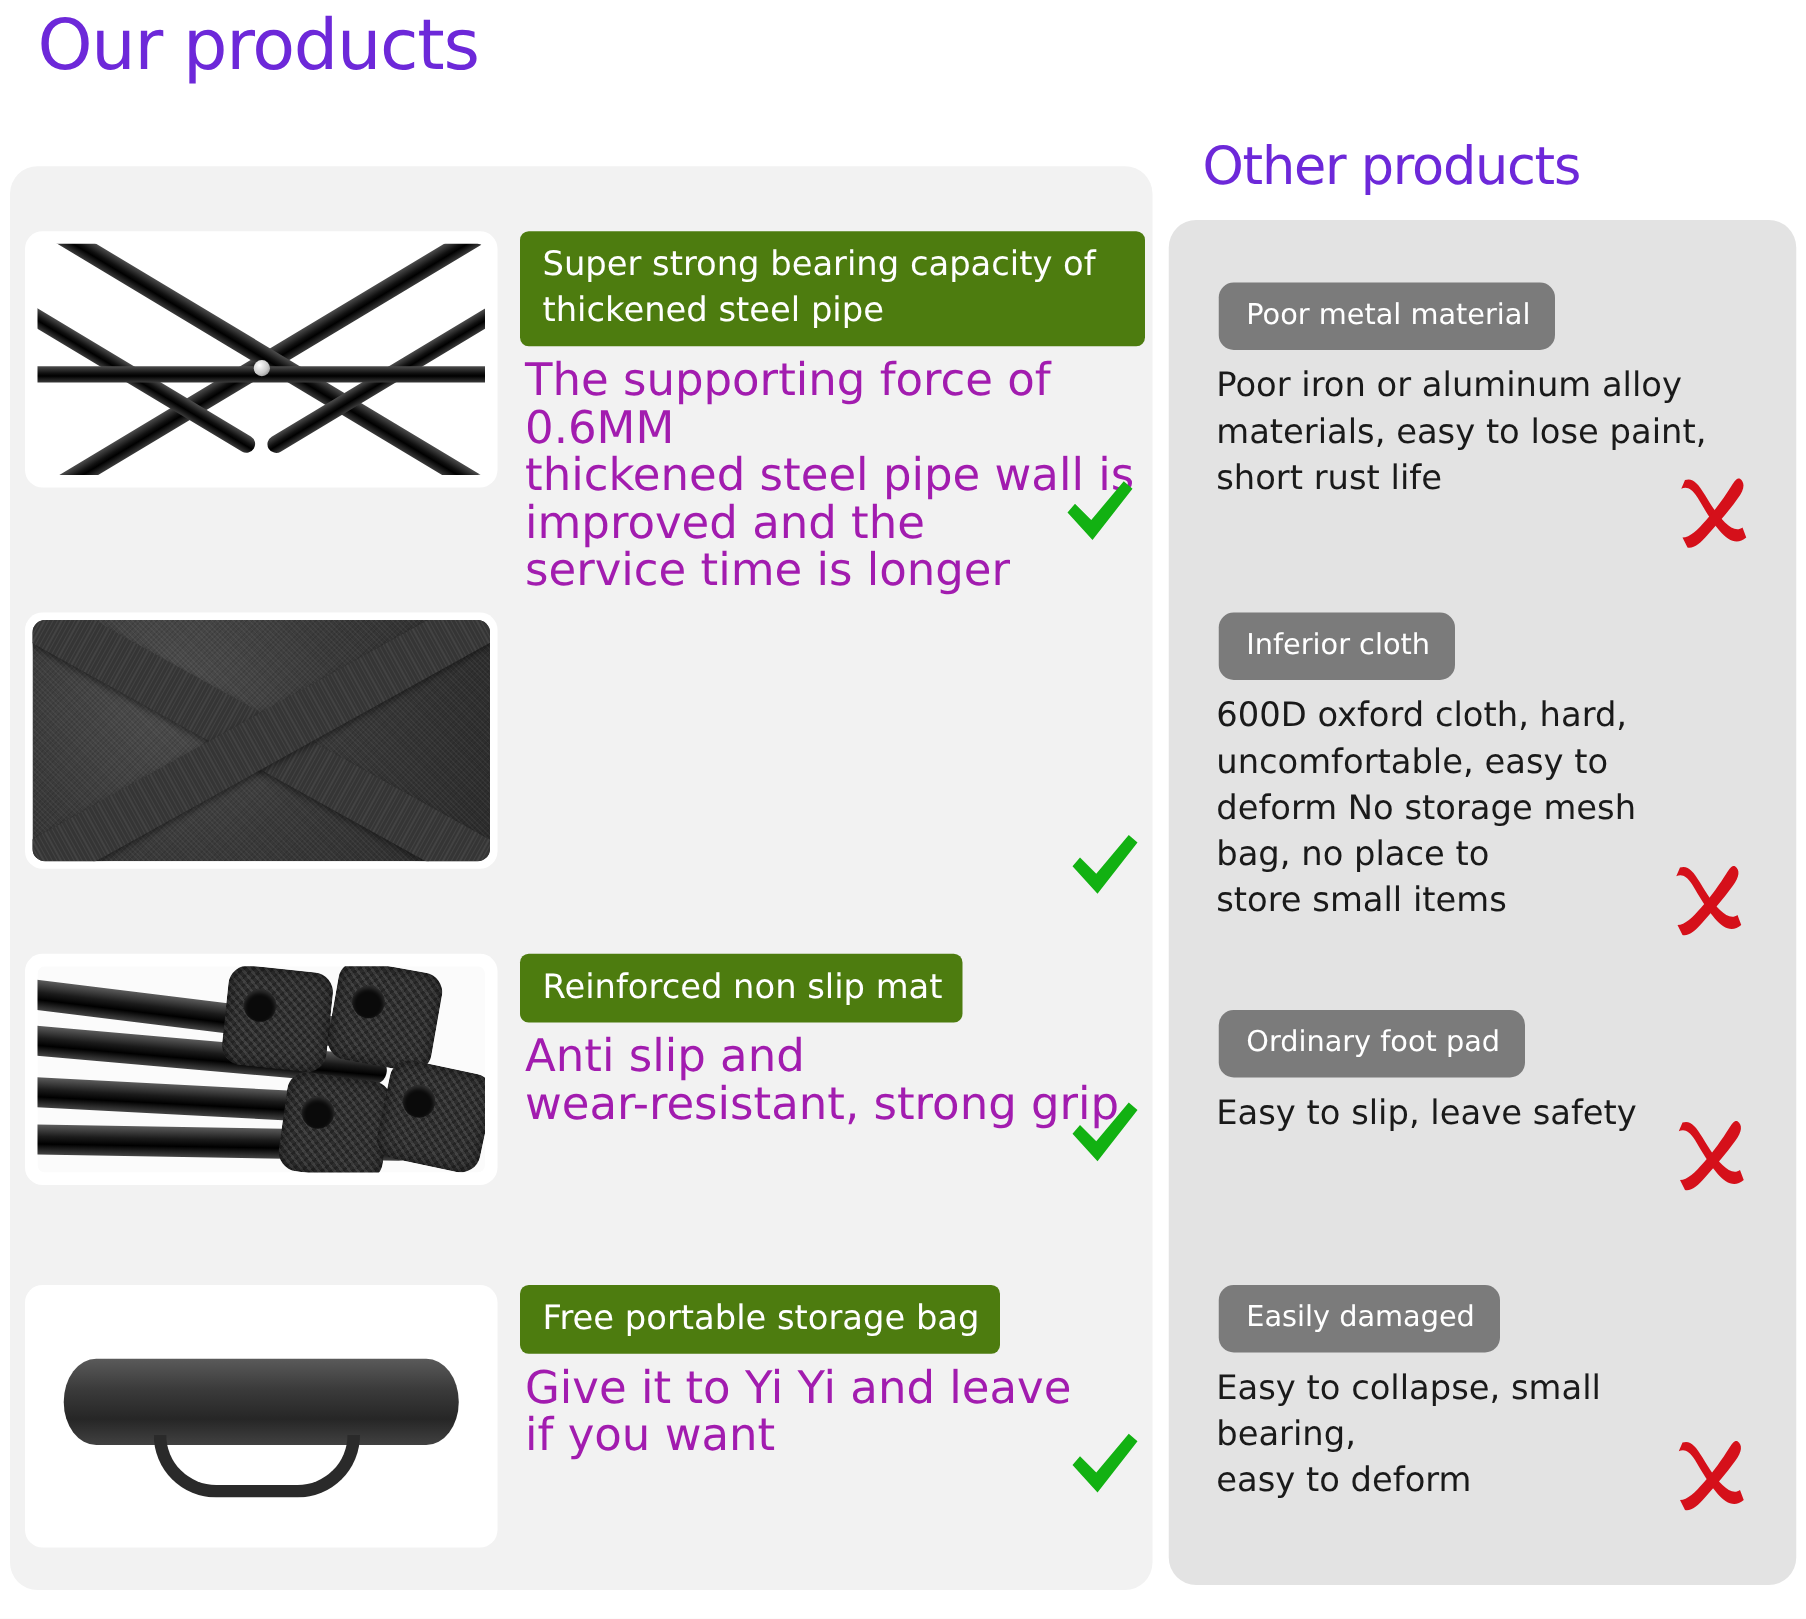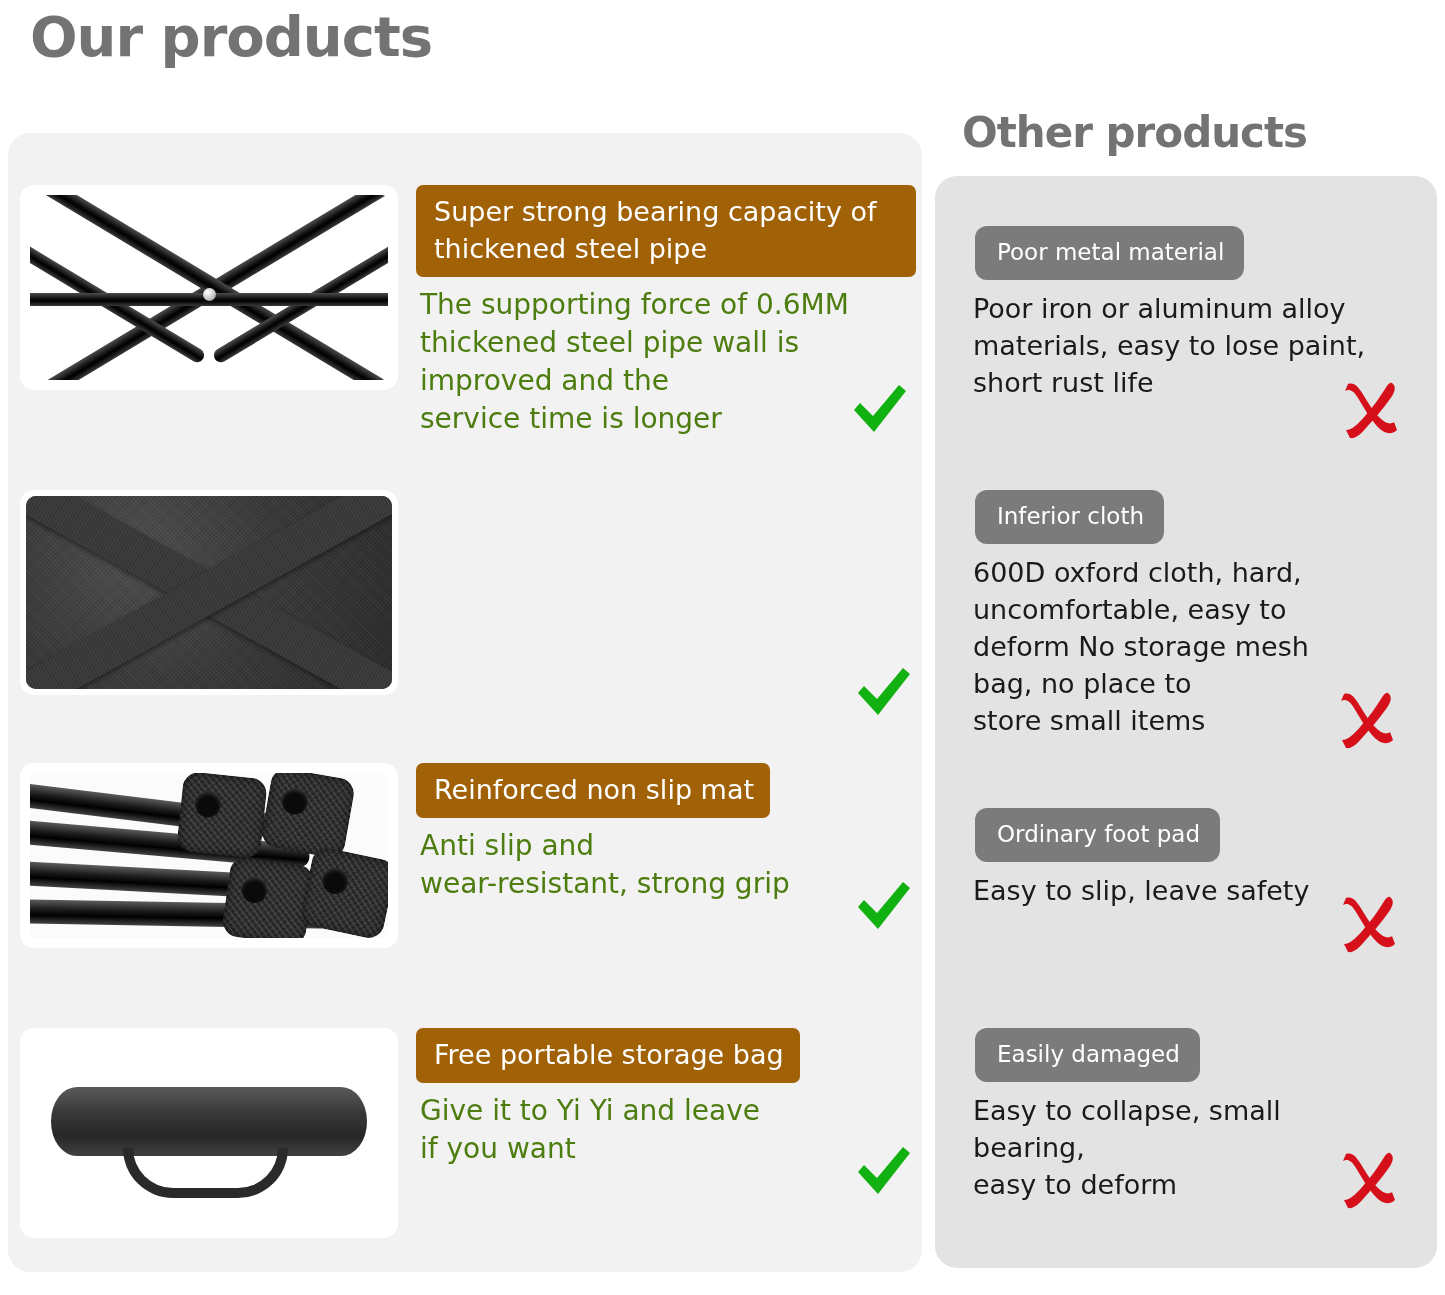--- a/index.html
+++ b/index.html
@@ -9,22 +9,22 @@
     height: 1295px;
     background: #ffffff;
     font-family: "DejaVu Sans", "Liberation Sans", sans-serif;
     position: relative;
     overflow: hidden;
   }
 
   
   .heading {
     position: absolute;
-    font-weight: bold;
-    color: #737373;
+    font-weight: normal;
+    color: #6d28d9;
     letter-spacing: -1px;
     white-space: nowrap;
   }
   #our-heading  { left: 30px;  top: 4px;   font-size: 56px; }
   #other-heading{ left: 962px; top: 108px; font-size: 42px; }
 
   
   .panel { position: absolute; border-radius: 22px; }
   #our-panel {
     left: 8px; top: 133px; width: 914px; height: 1139px;
@@ -57,36 +57,36 @@
   .r3 .photo { top: 0;  height: 210px; }
 
   .photo-inner { position: absolute; inset: 10px; overflow: hidden; border-radius: 6px; }
   .r1 .photo-inner { inset: 6px; border-radius: 10px; }
 
   
   .our-text { position: absolute; left: 408px; width: 500px; top: 0; }
 
   .green-chip {
     display: inline-block;
-    background: #a16207;
+    background: #4d7c0f;
     color: #ffffff;
     font-size: 27px;
     line-height: 37px;
     font-weight: 500;
     padding: 8px 16px 10px 18px;
     border-radius: 7px;
   }
   .green-chip.two-line { max-width: 505px; }
 
   .our-body {
     margin-top: 9px;
     padding-left: 4px;
-    font-size: 28px;
+    font-size: 36px;
     line-height: 38px;
-    color: #4d7c0f;
+    color: #a21caf;
     white-space: pre-line;
   }
 
   
   .other-row { position: absolute; left: 0; width: 502px; }
   .other-row.o0 { top: 50px;  }
   .other-row.o1 { top: 314px; }
   .other-row.o2 { top: 632px; }
   .other-row.o3 { top: 852px; }
 

